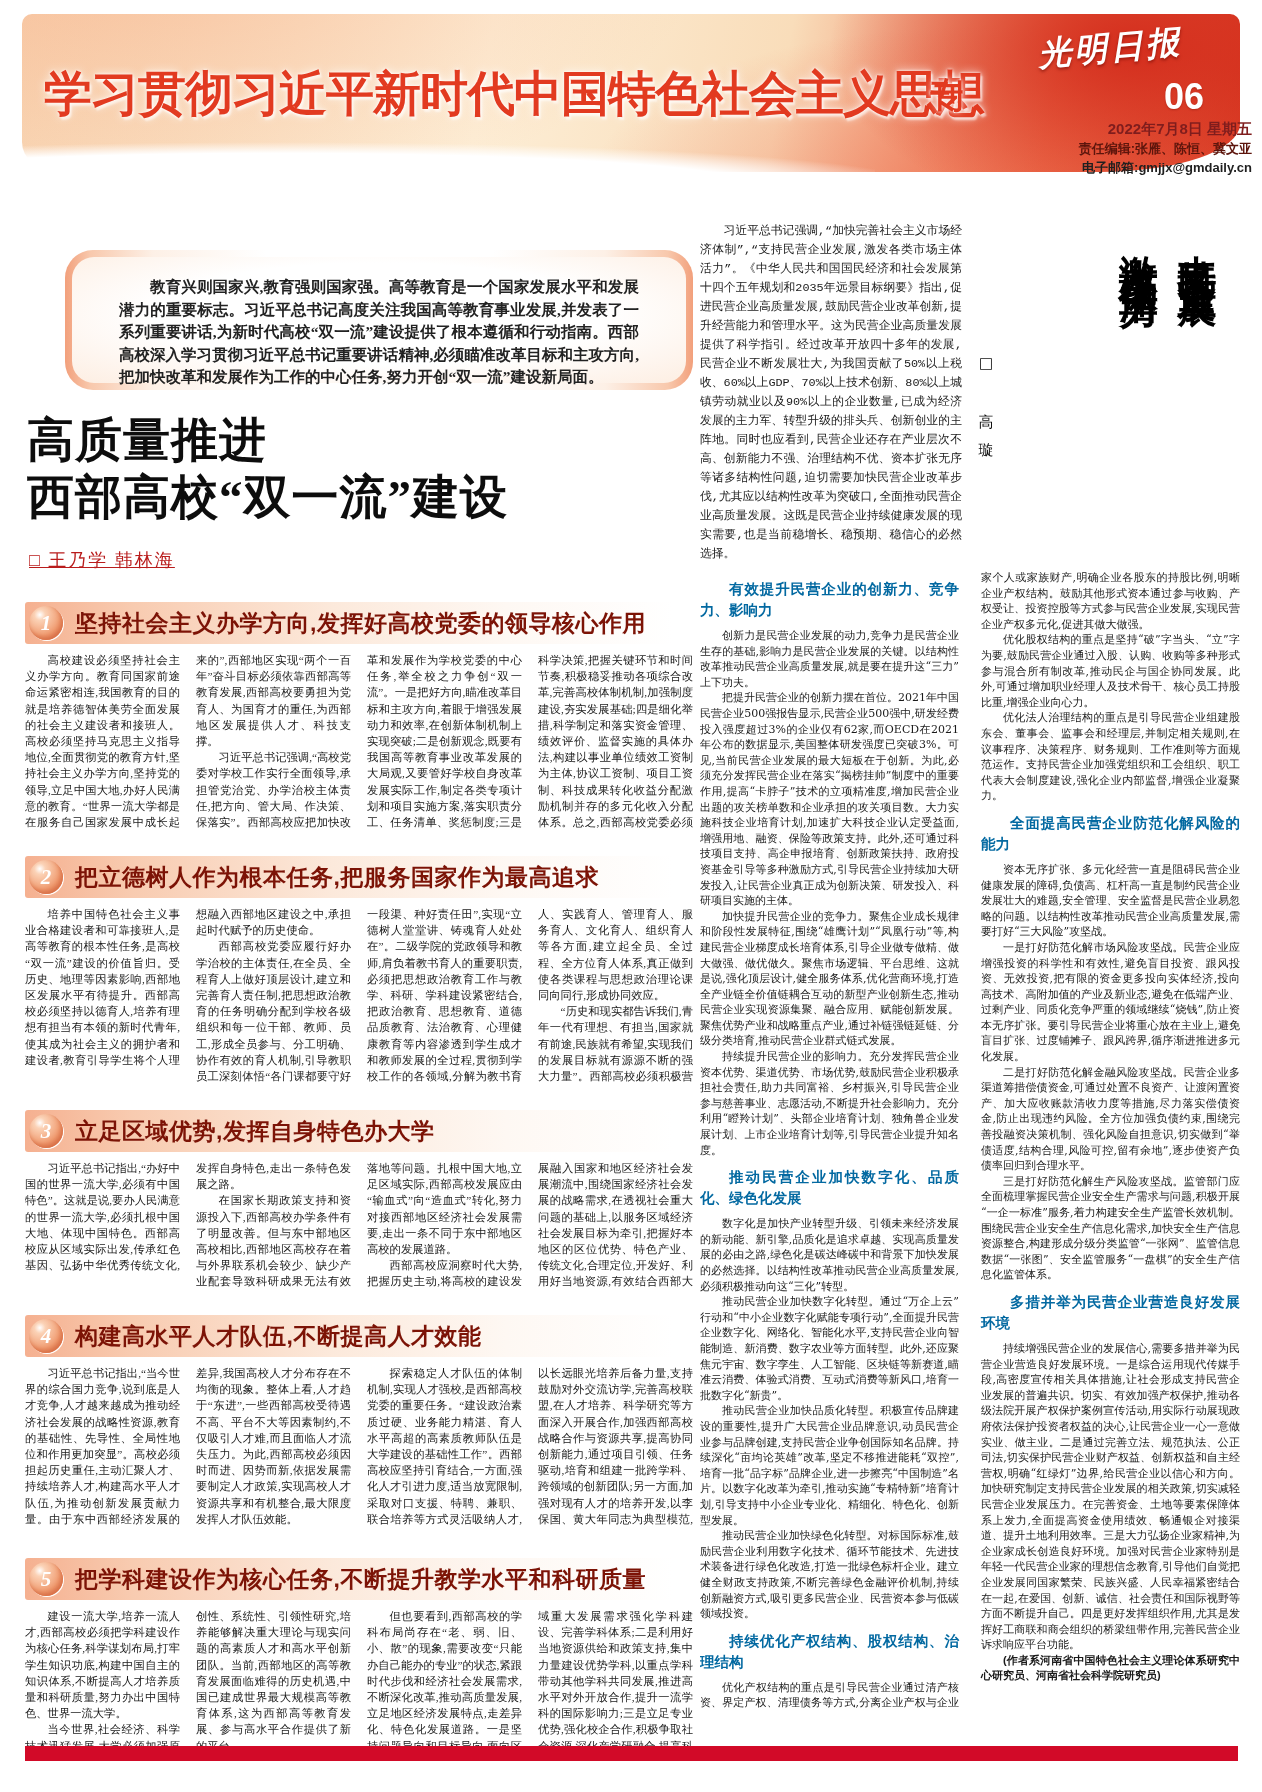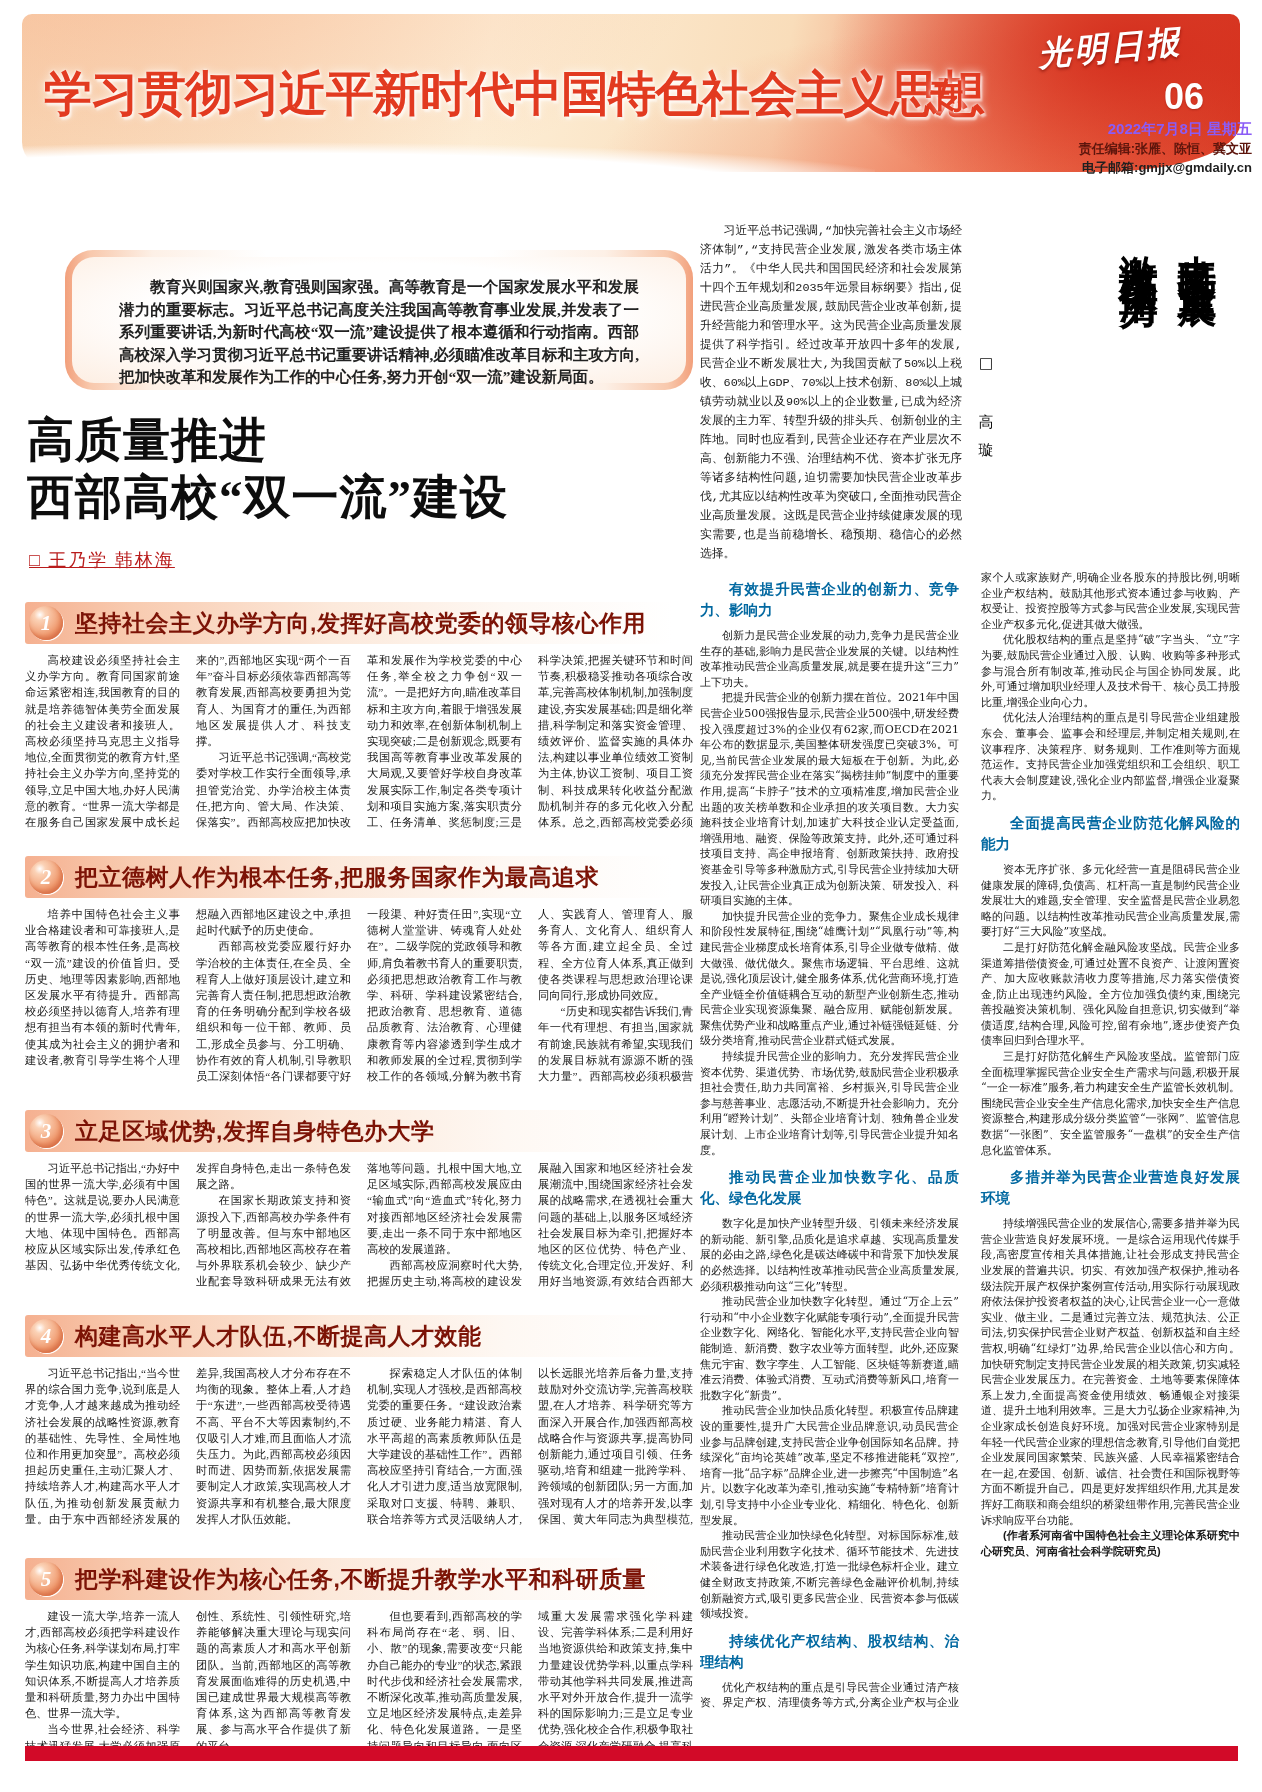--- a/index.html
+++ b/index.html
@@ -20,21 +20,21 @@
     text-shadow:0 0 3px #fff,0 0 10px rgba(255,255,255,.9),2px 3px 2px rgba(255,255,255,.55);}
   .banner-badge{position:absolute;left:902px;top:36px;writing-mode:vertical-rl;
     font-family:"Liberation Sans",sans-serif;font-size:33px;font-weight:900;color:#e23a20;
     letter-spacing:4px;text-shadow:0 0 3px #fff,0 0 8px rgba(255,255,255,.85);}
   .paper-logo{position:absolute;right:58px;top:12px;font-size:33px;font-weight:bold;font-style:italic;
     color:#fff;transform:rotate(-5deg);letter-spacing:3px;text-shadow:0 2px 3px rgba(110,10,0,.55);}
   .page-number{position:absolute;right:36px;top:62px;font-family:"Liberation Sans",sans-serif;
     font-size:36px;font-weight:bold;color:#fff;text-shadow:0 1px 2px rgba(120,10,0,.4);}
   .masthead-meta{position:absolute;right:10px;top:118px;text-align:right;line-height:1.45;
     font-family:"Liberation Sans",sans-serif;}
-  .meta-date{font-size:15px;font-weight:bold;color:#8b5cf6;}
+  .meta-date{font-size:15px;font-weight:bold;color:#7f1d1d;}
   .meta-editors{font-size:13px;font-weight:bold;color:#5d150c;}
   .meta-email{font-size:13px;font-weight:bold;color:#1f1f1f;}
   
   .left-article{position:absolute;left:25px;top:250px;width:668px;}
   .intro-box{position:absolute;left:40px;top:0;width:628px;height:140px;border-radius:28px;
     padding:0;box-sizing:border-box;
     background:linear-gradient(90deg,#f2a07c 0%,#f8c8ac 4%,#fdf0e6 14%,#ffffff 32%,#ffffff 68%,#fdf0e6 86%,#f8c8ac 96%,#f2a07c 100%);}
   .intro-inner{position:absolute;left:7px;top:7px;right:7px;bottom:7px;border-radius:22px;
     background:radial-gradient(ellipse at 50% 45%, #ffffff 52%, #fdeee2 100%);
     padding:16px 44px 0 44px;box-sizing:border-box;}
@@ -200,20 +200,21 @@
         <p>数字化是加快产业转型升级、引领未来经济发展的新动能、新引擎,品质化是追求卓越、实现高质量发展的必由之路,绿色化是碳达峰碳中和背景下加快发展的必然选择。以结构性改革推动民营企业高质量发展,必须积极推动向这“三化”转型。</p>
         <p>推动民营企业加快数字化转型。通过“万企上云”行动和“中小企业数字化赋能专项行动”,全面提升民营企业数字化、网络化、智能化水平,支持民营企业向智能制造、新消费、数字农业等方面转型。此外,还应聚焦元宇宙、数字孪生、人工智能、区块链等新赛道,瞄准云消费、体验式消费、互动式消费等新风口,培育一批数字化“新贵”。</p>
         <p>推动民营企业加快品质化转型。积极宣传品牌建设的重要性,提升广大民营企业品牌意识,动员民营企业参与品牌创建,支持民营企业争创国际知名品牌。持续深化“亩均论英雄”改革,坚定不移推进能耗“双控”,培育一批“品字标”品牌企业,进一步擦亮“中国制造”名片。以数字化改革为牵引,推动实施“专精特新”培育计划,引导支持中小企业专业化、精细化、特色化、创新型发展。</p>
         <p>推动民营企业加快绿色化转型。对标国际标准,鼓励民营企业利用数字化技术、循环节能技术、先进技术装备进行绿色化改造,打造一批绿色标杆企业。建立健全财政支持政策,不断完善绿色金融评价机制,持续创新融资方式,吸引更多民营企业、民营资本参与低碳领域投资。</p>
         <p class="subhead">持续优化产权结构、股权结构、治理结构</p>
         <p>优化产权结构的重点是引导民营企业通过清产核资、界定产权、清理债务等方式,分离企业产权与企业家个人或家族财产,明确企业各股东的持股比例,明晰企业产权结构。鼓励其他形式资本通过参与收购、产权受让、投资控股等方式参与民营企业发展,实现民营企业产权多元化,促进其做大做强。</p>
         <p>优化股权结构的重点是坚持“破”字当头、“立”字为要,鼓励民营企业通过入股、认购、收购等多种形式参与混合所有制改革,推动民企与国企协同发展。此外,可通过增加职业经理人及技术骨干、核心员工持股比重,增强企业向心力。</p>
         <p>优化法人治理结构的重点是引导民营企业组建股东会、董事会、监事会和经理层,并制定相关规则,在议事程序、决策程序、财务规则、工作准则等方面规范运作。支持民营企业加强党组织和工会组织、职工代表大会制度建设,强化企业内部监督,增强企业凝聚力。</p>
         <p class="subhead">全面提高民营企业防范化解风险的能力</p>
         <p>资本无序扩张、多元化经营一直是阻碍民营企业健康发展的障碍,负债高、杠杆高一直是制约民营企业发展壮大的难题,安全管理、安全监督是民营企业易忽略的问题。以结构性改革推动民营企业高质量发展,需要打好“三大风险”攻坚战。</p>
+        <p>一是打好防范化解市场风险攻坚战。民营企业应增强投资的科学性和有效性,避免盲目投资、跟风投资、无效投资,把有限的资金更多投向实体经济,投向高技术、高附加值的产业及新业态,避免在低端产业、过剩产业、同质化竞争严重的领域继续“烧钱”,防止资本无序扩张。要引导民营企业将重心放在主业上,避免盲目扩张、过度铺摊子、跟风跨界,循序渐进推进多元化发展。</p>
         <p>二是打好防范化解金融风险攻坚战。民营企业多渠道筹措偿债资金,可通过处置不良资产、让渡闲置资产、加大应收账款清收力度等措施,尽力落实偿债资金,防止出现违约风险。全方位加强负债约束,围绕完善投融资决策机制、强化风险自担意识,切实做到“举债适度,结构合理,风险可控,留有余地”,逐步使资产负债率回归到合理水平。</p>
         <p>三是打好防范化解生产风险攻坚战。监管部门应全面梳理掌握民营企业安全生产需求与问题,积极开展“一企一标准”服务,着力构建安全生产监管长效机制。围绕民营企业安全生产信息化需求,加快安全生产信息资源整合,构建形成分级分类监管“一张网”、监管信息数据“一张图”、安全监管服务“一盘棋”的安全生产信息化监管体系。</p>
         <p class="subhead">多措并举为民营企业营造良好发展环境</p>
         <p>持续增强民营企业的发展信心,需要多措并举为民营企业营造良好发展环境。一是综合运用现代传媒手段,高密度宣传相关具体措施,让社会形成支持民营企业发展的普遍共识。切实、有效加强产权保护,推动各级法院开展产权保护案例宣传活动,用实际行动展现政府依法保护投资者权益的决心,让民营企业一心一意做实业、做主业。二是通过完善立法、规范执法、公正司法,切实保护民营企业财产权益、创新权益和自主经营权,明确“红绿灯”边界,给民营企业以信心和方向。加快研究制定支持民营企业发展的相关政策,切实减轻民营企业发展压力。在完善资金、土地等要素保障体系上发力,全面提高资金使用绩效、畅通银企对接渠道、提升土地利用效率。三是大力弘扬企业家精神,为企业家成长创造良好环境。加强对民营企业家特别是年轻一代民营企业家的理想信念教育,引导他们自觉把企业发展同国家繁荣、民族兴盛、人民幸福紧密结合在一起,在爱国、创新、诚信、社会责任和国际视野等方面不断提升自己。四是更好发挥组织作用,尤其是发挥好工商联和商会组织的桥梁纽带作用,完善民营企业诉求响应平台功能。</p>
         <p class="ra-note">(作者系河南省中国特色社会主义理论体系研究中心研究员、河南省社会科学院研究员)</p>
       </div>
   </aside>
 
   <div class="bottom-rule"></div>
 </div>

